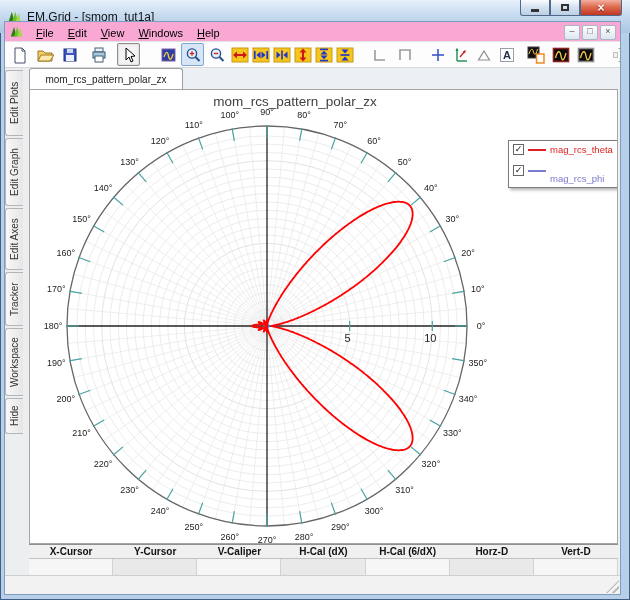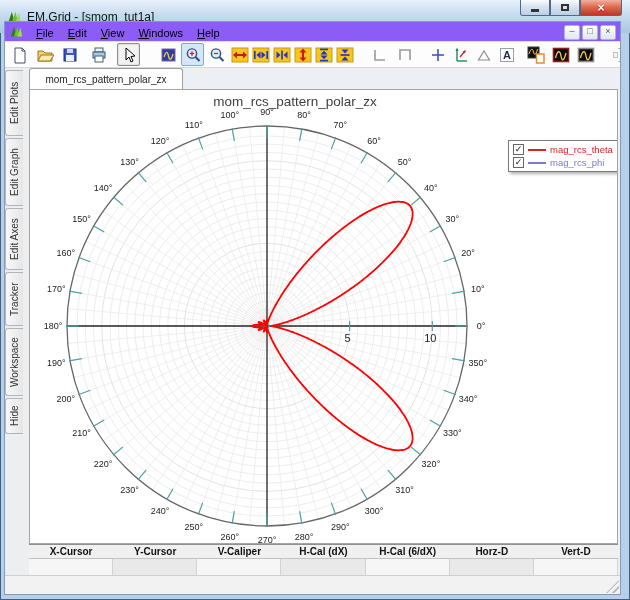--- a/index.html
+++ b/index.html
@@ -15,21 +15,21 @@
     background:linear-gradient(#fbfdfe,#d6e3f2 45%,#bccfe4);display:flex;align-items:center;justify-content:center;}
   .wbtn:first-child{border-radius:0 0 0 3px;}
   .wbtn.close{width:40px;border-radius:0 0 3px 0;background:linear-gradient(#f2b0a0,#de6c51 45%,#c13522);}
   .glyph-min{width:8px;height:3px;background:#333;margin-top:5px;}
   .glyph-max{width:8px;height:7px;border:2px solid #333;box-sizing:border-box;}
   .glyph-close{color:#fff;font-weight:bold;font-size:12px;line-height:12px;text-shadow:0 1px 1px #7a1d10;}
   
   .win-body{position:absolute;top:21px;left:4px;right:9px;bottom:5px;background:#f0f0f0;
     border:1px solid #7e9cbe;display:flex;flex-direction:column;}
   
-  .menubar{height:19px;background:#8b5cf6;border-bottom:1px solid #e3e3e3;display:flex;align-items:center;position:relative;}
+  .menubar{height:19px;background:#f9a8d4;border-bottom:1px solid #e3e3e3;display:flex;align-items:center;position:relative;}
   .menu-icon{width:13px;height:13px;margin:0 6px 0 5px;}
   .menu-item{font-size:11px;color:#000;padding:2px 7px;cursor:default;}
   .menu-item u{text-decoration:underline;}
   .mdi-btns{position:absolute;right:4px;top:3px;display:flex;gap:2px;}
   .mdi-btn{width:14px;height:13px;border:1px solid #a8b6c6;border-radius:2px;
     background:linear-gradient(#ffffff,#dde6ef);font-size:9px;line-height:11px;text-align:center;color:#555;}
   
   .toolbar{height:25px;background:#fdfdfd;border-bottom:1px solid #d8d8d8;display:flex;align-items:center;
     padding-left:4px;overflow:hidden;white-space:nowrap;}
   .tbtn{width:21px;height:21px;display:inline-flex;align-items:center;justify-content:center;flex:0 0 auto;}
@@ -476,21 +476,21 @@
               <path d="M241.4 236.0L241.4 236.0L241.5 236.0L241.5 235.9L241.5 235.9L241.6 235.9L241.7 235.9L241.7 235.9L241.8 235.8L241.9 235.8L242.0 235.8L242.2 235.8L242.3 235.7L242.5 235.7L242.6 235.7L242.8 235.6L243.0 235.6L243.2 235.5L243.4 235.5L243.7 235.4L243.9 235.4L244.2 235.3L244.5 235.3L244.8 235.2L245.1 235.2L245.4 235.1L245.8 235.0L246.1 234.9L246.5 234.8L246.9 234.7L247.3 234.6L247.7 234.5L248.2 234.4L248.6 234.3L249.1 234.2L249.6 234.1L250.1 233.9L250.7 233.8L251.2 233.6L251.8 233.5L252.4 233.3L253.0 233.1L253.6 232.9L254.3 232.7L255.0 232.5L255.7 232.3L256.4 232.1L257.2 231.8L257.9 231.6L258.7 231.3L259.5 231.0L260.4 230.7L261.2 230.4L262.1 230.1L263.0 229.8L264.0 229.4L264.9 229.0L265.9 228.7L266.9 228.3L267.9 227.9L269.0 227.4L270.1 227.0L271.2 226.5L272.3 226.0L273.4 225.6L274.6 225.0L275.8 224.5L277.0 224.0L278.3 223.4L279.5 222.8L280.8 222.2L282.2 221.5L283.5 220.9L284.9 220.2L286.2 219.5L287.6 218.8L289.1 218.1L290.5 217.3L292.0 216.5L293.5 215.7L295.0 214.9L296.5 214.1L298.0 213.2L299.6 212.3L301.2 211.4L302.7 210.4L304.3 209.5L306.0 208.5L307.6 207.5L309.2 206.5L310.9 205.4L312.5 204.3L314.2 203.2L315.9 202.1L317.6 201.0L319.3 199.8L321.0 198.6L322.7 197.4L324.4 196.2L326.1 194.9L327.8 193.7L329.5 192.4L331.2 191.1L332.9 189.8L334.5 188.4L336.2 187.1L337.9 185.7L339.6 184.3L341.2 182.9L342.8 181.5L344.5 180.1L346.1 178.6L347.7 177.2L349.2 175.7L350.8 174.2L352.3 172.7L353.8 171.2L355.3 169.7L356.8 168.2L358.2 166.7L359.6 165.2L361.0 163.7L362.3 162.2L363.6 160.7L364.9 159.1L366.2 157.6L367.4 156.1L368.5 154.6L369.7 153.1L370.8 151.6L371.8 150.1L372.8 148.6L373.8 147.2L374.7 145.7L375.5 144.3L376.4 142.9L377.1 141.5L377.9 140.1L378.6 138.7L379.2 137.4L379.8 136.0L380.3 134.7L380.8 133.5L381.2 132.2L381.6 131.0L381.9 129.8L382.1 128.6L382.3 127.5L382.5 126.4L382.6 125.3L382.6 124.2L382.6 123.2L382.6 122.3L382.4 121.3L382.3 120.5L382.0 119.6L381.8 118.8L381.4 118.0L381.0 117.3L380.6 116.6L380.1 115.9L379.5 115.3L378.9 114.8L378.3 114.3L377.6 113.8L376.8 113.4L376.0 113.0L375.2 112.7L374.3 112.4L373.3 112.2L372.3 112.0L371.3 111.8L370.2 111.8L369.1 111.7L368.0 111.7L366.8 111.8L365.5 111.9L364.3 112.0L363.0 112.2L361.6 112.5L360.2 112.8L358.8 113.1L357.4 113.5L355.9 113.9L354.4 114.4L352.9 114.9L351.4 115.5L349.8 116.1L348.2 116.7L346.6 117.4L345.0 118.2L343.3 118.9L341.7 119.7L340.0 120.6L338.3 121.5L336.6 122.4L334.9 123.4L333.2 124.4L331.5 125.4L329.7 126.4L328.0 127.5L326.3 128.7L324.5 129.8L322.8 131.0L321.1 132.2L319.3 133.4L317.6 134.7L315.9 135.9L314.2 137.2L312.5 138.5L310.8 139.9L309.1 141.2L307.4 142.6L305.7 144.0L304.1 145.4L302.4 146.8L300.8 148.2L299.2 149.6L297.6 151.1L296.0 152.5L294.4 154.0L292.9 155.4L291.4 156.9L289.9 158.3L288.4 159.8L286.9 161.3L285.5 162.7L284.1 164.2L282.7 165.7L281.3 167.1L280.0 168.6L278.6 170.0L277.3 171.4L276.1 172.9L274.8 174.3L273.6 175.7L272.4 177.1L271.2 178.5L270.1 179.9L268.9 181.2L267.8 182.6L266.8 183.9L265.7 185.2L264.7 186.6L263.7 187.8L262.7 189.1L261.8 190.4L260.8 191.6L259.9 192.8L259.1 194.1L258.2 195.2L257.4 196.4L256.6 197.6L255.8 198.7L255.0 199.8L254.3 200.9L253.6 202.0L252.9 203.0L252.2 204.0L251.6 205.0L251.0 206.0L250.4 207.0L249.8 207.9L249.2 208.9L248.7 209.8L248.2 210.7L247.6 211.5L247.2 212.4L246.7 213.2L246.2 214.0L245.8 214.8L245.4 215.5L245.0 216.3L244.6 217.0L244.2 217.7L243.9 218.4L243.5 219.0L243.2 219.7L242.9 220.3L242.6 220.9L242.3 221.5L242.0 222.1L241.7 222.6L241.5 223.2L241.2 223.7L241.0 224.2L240.8 224.7L240.6 225.1L240.4 225.6L240.2 226.0L240.0 226.4L239.8 226.9L239.7 227.3L239.5 227.6L239.4 228.0L239.2 228.4L239.1 228.7L239.0 229.0L238.8 229.3L238.7 229.6L238.6 229.9L238.5 230.2L238.4 230.5L238.3 230.7L238.3 231.0L238.2 231.2L238.1 231.4L238.0 231.6L238.0 231.8L237.9 232.0L237.8 232.2L237.8 232.4L237.7 232.6L237.7 232.7L237.6 232.8L237.6 233.0L237.6 233.1L237.5 233.2L237.5 233.3L237.5 233.4L237.4 233.5L237.4 233.5L237.4 233.6L237.4 233.6L237.4 233.6L237.4 233.7L237.3 233.7L237.3 233.7L237.3 233.6L237.3 233.6L237.3 233.6L237.3 233.5L237.3 233.4L237.3 233.3L237.3 233.2L237.3 233.1L237.3 233.0L237.3 232.9L237.3 232.7L237.3 232.6L237.3 232.4L237.3 232.3L237.3 232.1L237.3 231.9L237.3 231.8L237.3 231.6L237.3 231.4L237.3 231.3L237.3 231.1L237.2 230.9L237.2 230.8L237.2 230.6L237.2 230.5L237.2 230.4L237.1 230.3L237.1 230.2L237.1 230.1L237.1 230.1L237.1 230.0L237.0 230.0L237.0 230.0L237.0 230.1L236.9 230.1L236.9 230.2L236.9 230.2L236.9 230.3L236.9 230.4L236.8 230.6L236.8 230.7L236.8 230.9L236.8 231.1L236.8 231.2L236.8 231.4L236.8 231.6L236.7 231.8L236.7 232.0L236.7 232.2L236.7 232.5L236.7 232.7L236.7 232.9L236.7 233.1L236.8 233.3L236.8 233.5L236.8 233.7L236.8 233.9L236.8 234.0L236.8 234.2L236.8 234.4L236.8 234.5L236.8 234.6L236.8 234.8L236.9 234.9L236.9 235.0L236.9 235.1L236.9 235.2L236.9 235.3L236.9 235.4L236.9 235.5L236.9 235.5L236.9 235.6L236.9 235.6L236.9 235.7L236.9 235.7L237.0 235.8L237.0 235.8L237.0 235.8L237.0 235.8L237.0 235.9L237.0 235.9L237.0 235.9L237.0 235.9L237.0 235.9L237.0 235.9L237.0 235.9L237.0 235.9L237.0 235.9L237.0 235.9L237.0 235.9L237.0 235.9L237.0 235.9L237.0 235.9L237.0 235.9L237.0 235.9L237.0 235.9L237.0 235.9L237.0 235.9L237.0 235.8L236.9 235.8L236.9 235.8L236.9 235.8L236.9 235.7L236.9 235.7L236.9 235.7L236.9 235.6L236.9 235.6L236.8 235.5L236.8 235.5L236.8 235.4L236.8 235.3L236.7 235.3L236.7 235.2L236.7 235.1L236.6 235.0L236.6 234.9L236.5 234.8L236.5 234.7L236.4 234.6L236.4 234.5L236.3 234.3L236.3 234.2L236.2 234.1L236.1 233.9L236.0 233.8L236.0 233.6L235.9 233.4L235.8 233.3L235.7 233.1L235.6 232.9L235.5 232.8L235.4 232.6L235.3 232.4L235.2 232.2L235.1 232.1L235.0 231.9L234.9 231.7L234.8 231.5L234.7 231.4L234.6 231.2L234.5 231.1L234.4 231.0L234.3 230.8L234.2 230.7L234.1 230.6L234.1 230.5L234.0 230.5L233.9 230.4L233.9 230.3L233.8 230.3L233.8 230.3L233.7 230.3L233.7 230.3L233.7 230.3L233.7 230.3L233.7 230.4L233.7 230.4L233.7 230.5L233.7 230.6L233.7 230.7L233.8 230.8L233.8 231.0L233.9 231.1L233.9 231.2L234.0 231.4L234.1 231.5L234.2 231.7L234.2 231.9L234.3 232.0L234.4 232.2L234.5 232.4L234.6 232.6L234.7 232.7L234.8 232.9L234.9 233.1L235.0 233.3L235.1 233.4L235.2 233.6L235.3 233.8L235.4 233.9L235.5 234.1L235.6 234.2L235.7 234.3L235.8 234.5L235.9 234.6L236.0 234.7L236.1 234.8L236.1 234.9L236.2 235.0L236.3 235.1L236.3 235.2L236.4 235.3L236.4 235.3L236.5 235.4L236.5 235.5L236.6 235.5L236.6 235.6L236.7 235.6L236.7 235.7L236.7 235.7L236.8 235.7L236.8 235.8L236.8 235.8L236.8 235.8L236.9 235.8L236.9 235.9L236.9 235.9L236.9 235.9L236.9 235.9L236.9 235.9L236.9 235.9L236.9 235.9L236.9 235.9L236.9 235.9L236.9 235.9L237.0 236.0L237.0 236.0L237.0 236.0L237.0 236.0L236.9 236.0L236.9 235.9L236.9 235.9L236.9 235.9L236.9 235.9L236.9 235.9L236.9 235.9L236.9 235.9L236.9 235.9L236.9 235.9L236.9 235.9L236.8 235.9L236.8 235.8L236.8 235.8L236.8 235.8L236.7 235.8L236.7 235.8L236.7 235.7L236.6 235.7L236.6 235.7L236.5 235.6L236.5 235.6L236.4 235.6L236.4 235.5L236.3 235.5L236.2 235.4L236.2 235.4L236.1 235.3L236.0 235.3L235.9 235.2L235.8 235.1L235.7 235.1L235.6 235.0L235.4 234.9L235.3 234.8L235.2 234.7L235.0 234.7L234.9 234.6L234.7 234.5L234.5 234.4L234.4 234.3L234.2 234.2L234.0 234.1L233.8 234.0L233.6 233.9L233.4 233.8L233.2 233.6L233.0 233.5L232.8 233.4L232.5 233.3L232.3 233.2L232.1 233.1L231.9 233.0L231.6 232.9L231.4 232.8L231.2 232.7L231.0 232.6L230.8 232.5L230.6 232.5L230.4 232.4L230.2 232.3L230.0 232.3L229.8 232.2L229.6 232.2L229.5 232.1L229.3 232.1L229.2 232.1L229.0 232.0L228.9 232.0L228.8 232.0L228.7 232.0L228.7 232.0L228.6 232.1L228.6 232.1L228.6 232.1L228.6 232.1L228.6 232.2L228.6 232.2L228.6 232.3L228.7 232.4L228.7 232.4L228.8 232.5L228.9 232.6L229.0 232.7L229.1 232.8L229.2 232.8L229.3 232.9L229.5 233.0L229.6 233.1L229.7 233.2L229.9 233.3L230.0 233.4L230.2 233.5L230.4 233.6L230.5 233.7L230.7 233.8L230.8 233.8L231.0 233.9L231.1 234.0L231.2 234.1L231.4 234.1L231.5 234.2L231.6 234.3L231.7 234.3L231.8 234.4L231.9 234.4L232.0 234.5L232.0 234.5L232.1 234.6L232.1 234.6L232.1 234.6L232.2 234.7L232.2 234.7L232.1 234.7L232.1 234.7L232.1 234.7L232.0 234.7L232.0 234.7L231.9 234.7L231.8 234.8L231.7 234.8L231.6 234.7L231.5 234.7L231.3 234.7L231.2 234.7L231.0 234.7L230.8 234.7L230.7 234.7L230.5 234.7L230.3 234.7L230.1 234.7L229.9 234.7L229.6 234.7L229.4 234.7L229.2 234.7L229.0 234.7L228.7 234.6L228.5 234.6L228.2 234.6L228.0 234.6L227.7 234.7L227.5 234.7L227.2 234.7L226.9 234.7L226.7 234.7L226.4 234.7L226.2 234.7L225.9 234.7L225.7 234.8L225.4 234.8L225.2 234.8L225.0 234.8L224.7 234.9L224.5 234.9L224.3 234.9L224.1 235.0L223.9 235.0L223.7 235.1L223.5 235.1L223.4 235.2L223.2 235.2L223.0 235.3L222.9 235.3L222.8 235.4L222.6 235.4L222.5 235.5L222.4 235.6L222.4 235.6L222.3 235.7L222.2 235.7L222.2 235.8L222.1 235.9L222.1 235.9L222.1 236.0L222.1 236.1L222.1 236.1L222.2 236.2L222.2 236.3L222.3 236.3L222.4 236.4L222.4 236.4L222.5 236.5L222.6 236.6L222.8 236.6L222.9 236.7L223.0 236.7L223.2 236.8L223.4 236.8L223.5 236.9L223.7 236.9L223.9 237.0L224.1 237.0L224.3 237.1L224.5 237.1L224.7 237.1L225.0 237.2L225.2 237.2L225.4 237.2L225.7 237.2L225.9 237.3L226.2 237.3L226.4 237.3L226.7 237.3L226.9 237.3L227.2 237.3L227.5 237.3L227.7 237.3L228.0 237.4L228.2 237.4L228.5 237.4L228.7 237.4L229.0 237.3L229.2 237.3L229.4 237.3L229.6 237.3L229.9 237.3L230.1 237.3L230.3 237.3L230.5 237.3L230.7 237.3L230.8 237.3L231.0 237.3L231.2 237.3L231.3 237.3L231.5 237.3L231.6 237.3L231.7 237.2L231.8 237.2L231.9 237.3L232.0 237.3L232.0 237.3L232.1 237.3L232.1 237.3L232.1 237.3L232.2 237.3L232.2 237.3L232.1 237.4L232.1 237.4L232.1 237.4L232.0 237.5L232.0 237.5L231.9 237.6L231.8 237.6L231.7 237.7L231.6 237.7L231.5 237.8L231.4 237.9L231.2 237.9L231.1 238.0L231.0 238.1L230.8 238.2L230.7 238.2L230.5 238.3L230.4 238.4L230.2 238.5L230.0 238.6L229.9 238.7L229.7 238.8L229.6 238.9L229.5 239.0L229.3 239.1L229.2 239.2L229.1 239.2L229.0 239.3L228.9 239.4L228.8 239.5L228.7 239.6L228.7 239.6L228.6 239.7L228.6 239.8L228.6 239.8L228.6 239.9L228.6 239.9L228.6 239.9L228.6 239.9L228.7 240.0L228.7 240.0L228.8 240.0L228.9 240.0L229.0 240.0L229.2 239.9L229.3 239.9L229.5 239.9L229.6 239.8L229.8 239.8L230.0 239.7L230.2 239.7L230.4 239.6L230.6 239.5L230.8 239.5L231.0 239.4L231.2 239.3L231.4 239.2L231.6 239.1L231.9 239.0L232.1 238.9L232.3 238.8L232.5 238.7L232.8 238.6L233.0 238.5L233.2 238.4L233.4 238.2L233.6 238.1L233.8 238.0L234.0 237.9L234.2 237.8L234.4 237.7L234.5 237.6L234.7 237.5L234.9 237.4L235.0 237.3L235.2 237.3L235.3 237.2L235.4 237.1L235.6 237.0L235.7 236.9L235.8 236.9L235.9 236.8L236.0 236.7L236.1 236.7L236.2 236.6L236.2 236.6L236.3 236.5L236.4 236.5L236.4 236.4L236.5 236.4L236.5 236.4L236.6 236.3L236.6 236.3L236.7 236.3L236.7 236.2L236.7 236.2L236.8 236.2L236.8 236.2L236.8 236.2L236.8 236.1L236.9 236.1L236.9 236.1L236.9 236.1L236.9 236.1L236.9 236.1L236.9 236.1L236.9 236.1L236.9 236.1L236.9 236.1L236.9 236.1L236.9 236.0L237.0 236.0L237.0 236.0L237.0 236.0L237.0 236.0L236.9 236.1L236.9 236.1L236.9 236.1L236.9 236.1L236.9 236.1L236.9 236.1L236.9 236.1L236.9 236.1L236.9 236.1L236.9 236.1L236.9 236.2L236.8 236.2L236.8 236.2L236.8 236.2L236.8 236.3L236.7 236.3L236.7 236.3L236.7 236.4L236.6 236.4L236.6 236.5L236.5 236.5L236.5 236.6L236.4 236.7L236.4 236.7L236.3 236.8L236.3 236.9L236.2 237.0L236.1 237.1L236.1 237.2L236.0 237.3L235.9 237.4L235.8 237.5L235.7 237.7L235.6 237.8L235.5 237.9L235.4 238.1L235.3 238.2L235.2 238.4L235.1 238.6L235.0 238.7L234.9 238.9L234.8 239.1L234.7 239.3L234.6 239.4L234.5 239.6L234.4 239.8L234.3 240.0L234.2 240.1L234.2 240.3L234.1 240.5L234.0 240.6L233.9 240.8L233.9 240.9L233.8 241.0L233.8 241.2L233.7 241.3L233.7 241.4L233.7 241.5L233.7 241.6L233.7 241.6L233.7 241.7L233.7 241.7L233.7 241.7L233.7 241.7L233.8 241.7L233.8 241.7L233.9 241.7L233.9 241.6L234.0 241.5L234.1 241.5L234.1 241.4L234.2 241.3L234.3 241.2L234.4 241.0L234.5 240.9L234.6 240.8L234.7 240.6L234.8 240.5L234.9 240.3L235.0 240.1L235.1 239.9L235.2 239.8L235.3 239.6L235.4 239.4L235.5 239.2L235.6 239.1L235.7 238.9L235.8 238.7L235.9 238.6L236.0 238.4L236.0 238.2L236.1 238.1L236.2 237.9L236.3 237.8L236.3 237.7L236.4 237.5L236.4 237.4L236.5 237.3L236.5 237.2L236.6 237.1L236.6 237.0L236.7 236.9L236.7 236.8L236.7 236.7L236.8 236.7L236.8 236.6L236.8 236.5L236.8 236.5L236.9 236.4L236.9 236.4L236.9 236.3L236.9 236.3L236.9 236.3L236.9 236.2L236.9 236.2L236.9 236.2L237.0 236.2L237.0 236.1L237.0 236.1L237.0 236.1L237.0 236.1L237.0 236.1L237.0 236.1L237.0 236.1L237.0 236.1L237.0 236.1L237.0 236.1L237.0 236.1L237.0 236.1L237.0 236.1L237.0 236.1L237.0 236.1L237.0 236.1L237.0 236.1L237.0 236.1L237.0 236.1L237.0 236.2L237.0 236.2L237.0 236.2L237.0 236.2L236.9 236.3L236.9 236.3L236.9 236.4L236.9 236.4L236.9 236.5L236.9 236.5L236.9 236.6L236.9 236.7L236.9 236.8L236.9 236.9L236.9 237.0L236.9 237.1L236.8 237.2L236.8 237.4L236.8 237.5L236.8 237.6L236.8 237.8L236.8 238.0L236.8 238.1L236.8 238.3L236.8 238.5L236.8 238.7L236.7 238.9L236.7 239.1L236.7 239.3L236.7 239.5L236.7 239.8L236.7 240.0L236.7 240.2L236.8 240.4L236.8 240.6L236.8 240.8L236.8 240.9L236.8 241.1L236.8 241.3L236.8 241.4L236.9 241.6L236.9 241.7L236.9 241.8L236.9 241.8L236.9 241.9L237.0 241.9L237.0 242.0L237.0 242.0L237.1 242.0L237.1 241.9L237.1 241.9L237.1 241.8L237.1 241.7L237.2 241.6L237.2 241.5L237.2 241.4L237.2 241.2L237.2 241.1L237.3 240.9L237.3 240.7L237.3 240.6L237.3 240.4L237.3 240.2L237.3 240.1L237.3 239.9L237.3 239.7L237.3 239.6L237.3 239.4L237.3 239.3L237.3 239.1L237.3 239.0L237.3 238.9L237.3 238.8L237.3 238.7L237.3 238.6L237.3 238.5L237.3 238.4L237.3 238.4L237.3 238.4L237.3 238.3L237.3 238.3L237.4 238.3L237.4 238.4L237.4 238.4L237.4 238.4L237.4 238.5L237.4 238.5L237.5 238.6L237.5 238.7L237.5 238.8L237.6 238.9L237.6 239.0L237.6 239.2L237.7 239.3L237.7 239.4L237.8 239.6L237.8 239.8L237.9 240.0L238.0 240.2L238.0 240.4L238.1 240.6L238.2 240.8L238.3 241.0L238.3 241.3L238.4 241.5L238.5 241.8L238.6 242.1L238.7 242.4L238.8 242.7L239.0 243.0L239.1 243.3L239.2 243.6L239.4 244.0L239.5 244.4L239.7 244.7L239.8 245.1L240.0 245.6L240.2 246.0L240.4 246.4L240.6 246.9L240.8 247.3L241.0 247.8L241.2 248.3L241.5 248.8L241.7 249.4L242.0 249.9L242.3 250.5L242.6 251.1L242.9 251.7L243.2 252.3L243.5 253.0L243.9 253.6L244.2 254.3L244.6 255.0L245.0 255.7L245.4 256.5L245.8 257.2L246.2 258.0L246.7 258.8L247.2 259.6L247.6 260.5L248.2 261.3L248.7 262.2L249.2 263.1L249.8 264.1L250.4 265.0L251.0 266.0L251.6 267.0L252.2 268.0L252.9 269.0L253.6 270.0L254.3 271.1L255.0 272.2L255.8 273.3L256.6 274.4L257.4 275.6L258.2 276.8L259.1 277.9L259.9 279.2L260.8 280.4L261.8 281.6L262.7 282.9L263.7 284.2L264.7 285.4L265.7 286.8L266.8 288.1L267.8 289.4L268.9 290.8L270.1 292.1L271.2 293.5L272.4 294.9L273.6 296.3L274.8 297.7L276.1 299.1L277.3 300.6L278.6 302.0L280.0 303.4L281.3 304.9L282.7 306.3L284.1 307.8L285.5 309.3L286.9 310.7L288.4 312.2L289.9 313.7L291.4 315.1L292.9 316.6L294.4 318.0L296.0 319.5L297.6 320.9L299.2 322.4L300.8 323.8L302.4 325.2L304.1 326.6L305.7 328.0L307.4 329.4L309.1 330.8L310.8 332.1L312.5 333.5L314.2 334.8L315.9 336.1L317.6 337.3L319.3 338.6L321.1 339.8L322.8 341.0L324.5 342.2L326.3 343.3L328.0 344.5L329.7 345.6L331.5 346.6L333.2 347.6L334.9 348.6L336.6 349.6L338.3 350.5L340.0 351.4L341.7 352.3L343.3 353.1L345.0 353.8L346.6 354.6L348.2 355.3L349.8 355.9L351.4 356.5L352.9 357.1L354.4 357.6L355.9 358.1L357.4 358.5L358.8 358.9L360.2 359.2L361.6 359.5L363.0 359.8L364.3 360.0L365.5 360.1L366.8 360.2L368.0 360.3L369.1 360.3L370.2 360.2L371.3 360.2L372.3 360.0L373.3 359.8L374.3 359.6L375.2 359.3L376.0 359.0L376.8 358.6L377.6 358.2L378.3 357.7L378.9 357.2L379.5 356.7L380.1 356.1L380.6 355.4L381.0 354.7L381.4 354.0L381.8 353.2L382.0 352.4L382.3 351.5L382.4 350.7L382.6 349.7L382.6 348.8L382.6 347.8L382.6 346.7L382.5 345.6L382.3 344.5L382.1 343.4L381.9 342.2L381.6 341.0L381.2 339.8L380.8 338.5L380.3 337.3L379.8 336.0L379.2 334.6L378.6 333.3L377.9 331.9L377.1 330.5L376.4 329.1L375.5 327.7L374.7 326.3L373.8 324.8L372.8 323.4L371.8 321.9L370.8 320.4L369.7 318.9L368.5 317.4L367.4 315.9L366.2 314.4L364.9 312.9L363.6 311.3L362.3 309.8L361.0 308.3L359.6 306.8L358.2 305.3L356.8 303.8L355.3 302.3L353.8 300.8L352.3 299.3L350.8 297.8L349.2 296.3L347.7 294.8L346.1 293.4L344.5 291.9L342.8 290.5L341.2 289.1L339.6 287.7L337.9 286.3L336.2 284.9L334.5 283.6L332.9 282.2L331.2 280.9L329.5 279.6L327.8 278.3L326.1 277.1L324.4 275.8L322.7 274.6L321.0 273.4L319.3 272.2L317.6 271.0L315.9 269.9L314.2 268.8L312.5 267.7L310.9 266.6L309.2 265.5L307.6 264.5L306.0 263.5L304.3 262.5L302.7 261.6L301.2 260.6L299.6 259.7L298.0 258.8L296.5 257.9L295.0 257.1L293.5 256.3L292.0 255.5L290.5 254.7L289.1 253.9L287.6 253.2L286.2 252.5L284.9 251.8L283.5 251.1L282.2 250.5L280.8 249.8L279.5 249.2L278.3 248.6L277.0 248.0L275.8 247.5L274.6 247.0L273.4 246.4L272.3 246.0L271.2 245.5L270.1 245.0L269.0 244.6L267.9 244.1L266.9 243.7L265.9 243.3L264.9 243.0L264.0 242.6L263.0 242.2L262.1 241.9L261.2 241.6L260.4 241.3L259.5 241.0L258.7 240.7L257.9 240.4L257.2 240.2L256.4 239.9L255.7 239.7L255.0 239.5L254.3 239.3L253.6 239.1L253.0 238.9L252.4 238.7L251.8 238.5L251.2 238.4L250.7 238.2L250.1 238.1L249.6 237.9L249.1 237.8L248.6 237.7L248.2 237.6L247.7 237.5L247.3 237.4L246.9 237.3L246.5 237.2L246.1 237.1L245.8 237.0L245.4 236.9L245.1 236.8L244.8 236.8L244.5 236.7L244.2 236.7L243.9 236.6L243.7 236.6L243.4 236.5L243.2 236.5L243.0 236.4L242.8 236.4L242.6 236.3L242.5 236.3L242.3 236.3L242.2 236.2L242.0 236.2L241.9 236.2L241.8 236.2L241.7 236.1L241.7 236.1L241.6 236.1L241.5 236.1L241.5 236.1L241.5 236.0L241.4 236.0L241.4 236.0Z" fill="none" stroke="#ff0000" stroke-width="1.8" stroke-linejoin="round"></path>
             </svg><div class="legend" id="legend">
               <div class="legend-row">
                 <span class="legend-check">✓</span>
                 <span class="legend-line" style="border-top-color: rgb(224, 32, 32);"></span>
                 <span style="color: rgb(224, 32, 32);">mag_rcs_theta</span>
               </div>
               <div class="legend-row">
                 <span class="legend-check">✓</span>
                 <span class="legend-line" style="border-top-color: rgb(122, 122, 206);"></span>
-                <span style="color: rgb(122, 122, 206);">mag_rcs_phi</span>
+                <span style="color: rgb(122, 122, 206); margin-top: 16px;">mag_rcs_phi</span>
               </div>
             </div>
         </div>
 
         <div class="cursor-table">
           <div class="ct-head" id="ct-head">
               <div>X-Cursor</div>
               <div>Y-Cursor</div>
               <div>V-Caliper</div>
               <div>H-Cal (dX)</div>

